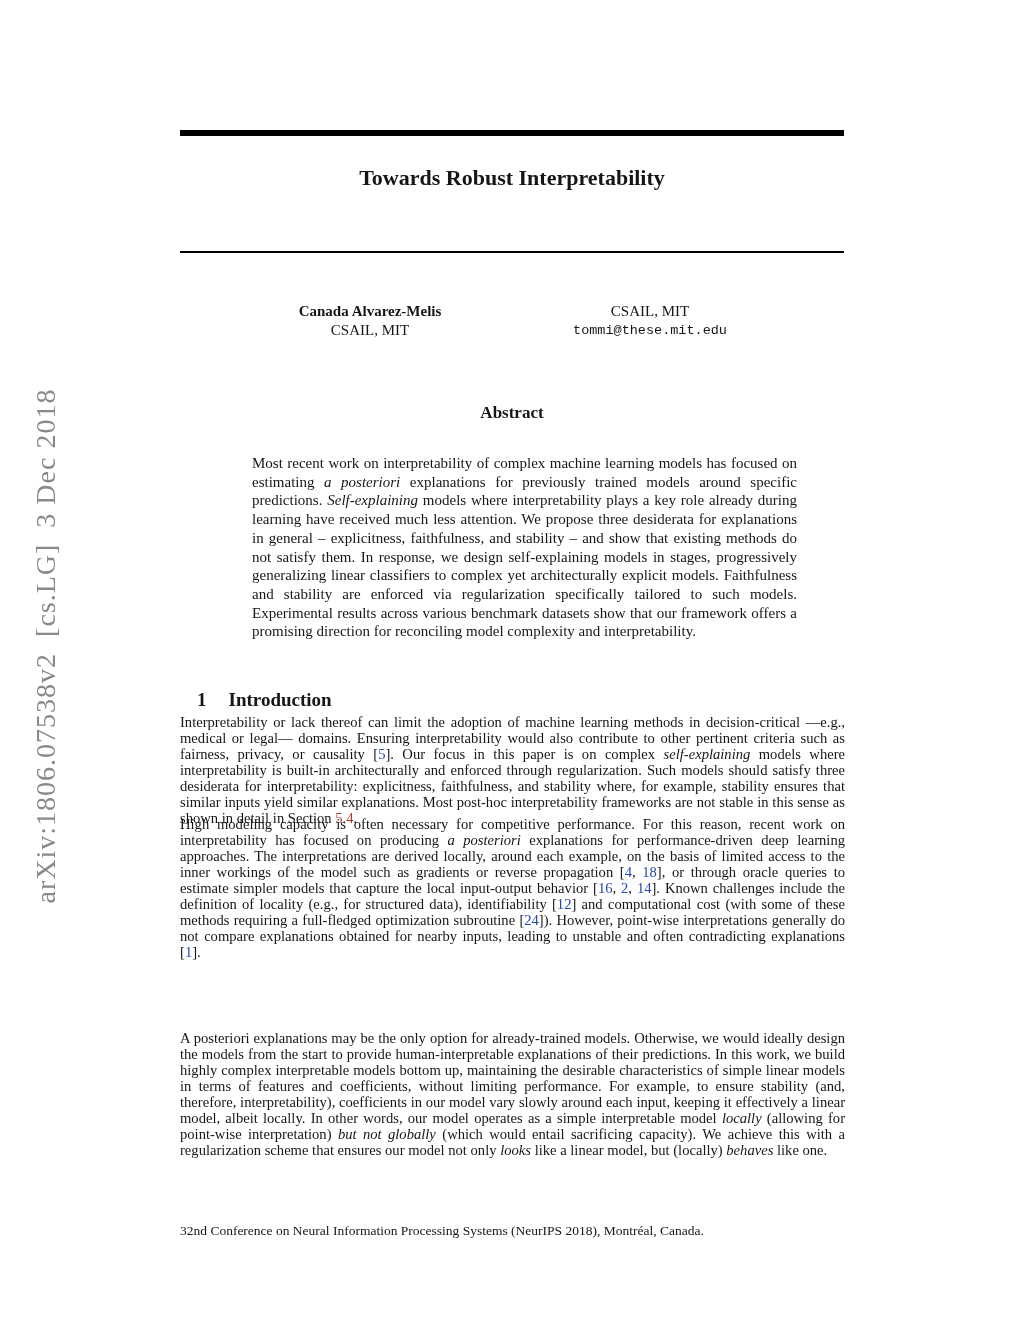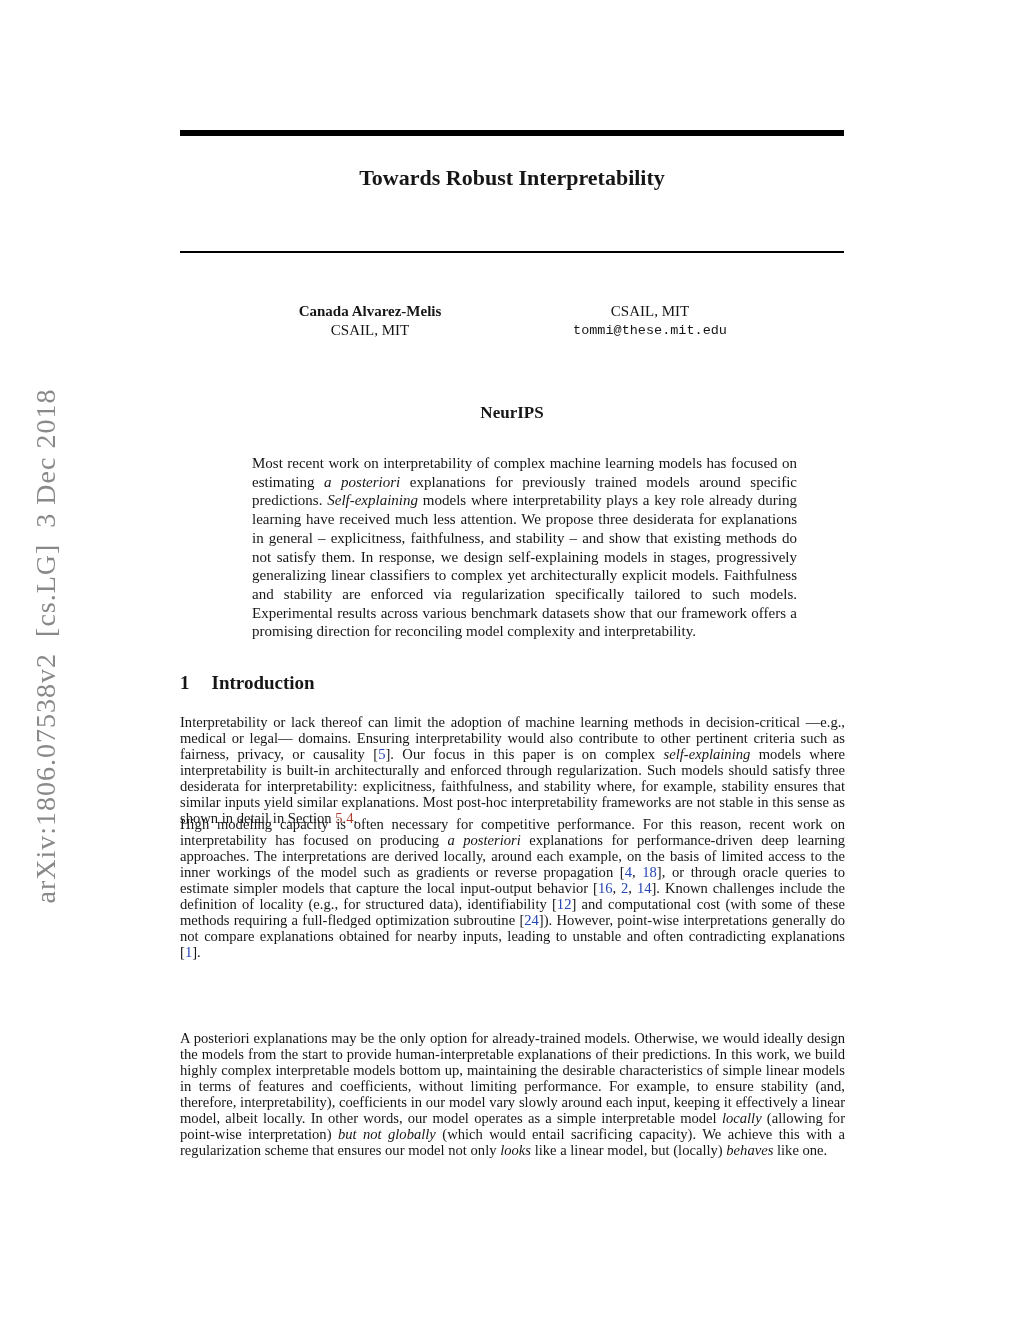--- a/index.html
+++ b/index.html
@@ -43,21 +43,21 @@
   .author-affil{font-size:15px;line-height:19px;}
   .author-email{font-family:"Liberation Mono", monospace;font-size:13.5px;line-height:19px;}
   .abstract-heading{
     position:absolute;left:180px;top:403px;width:664px;
     text-align:center;font-size:17px;font-weight:bold;
   }
   .abstract-body{
     position:absolute;left:240px;top:442px;width:545px;margin:12px;
     font-size:15px;line-height:18.7px;text-align:justify;
   }
-  .section-heading{position:absolute;left:180px;top:672px;margin:0;font-size:19px;font-weight:bold;}
+  .section-heading{position:absolute;left:180px;top:672px;margin:17px;font-size:19px;font-weight:bold;}
   .sec-num{margin-right:22px;}
   .body-par{
     position:absolute;left:180px;width:665px;margin:0;
     font-size:14.6px;line-height:16px;text-align:justify;
   }
   .par-1{top:714px;}
   .par-2{top:816px;}
   .par-3{top:1030px;}
   .footer{position:absolute;left:180px;top:1223px;font-size:13.5px;}
   .it{font-style:italic;}
@@ -82,26 +82,27 @@
   <div class="author author-1">
     <div class="author-name">Canada Alvarez-Melis</div>
     <div class="author-affil">CSAIL, MIT</div>
   </div>
 
   <div class="author author-2">
     <div class="author-affil">CSAIL, MIT</div>
     <div class="author-email">tommi@these.mit.edu</div>
   </div>
 
-  <div class="abstract-heading">NeurIPS</div>
+  <div class="abstract-heading">Abstract</div>
 
   <p class="abstract-body"><span>Most recent work on interpretability of complex machine learning models has focused on estimating </span><span class="it">a posteriori</span><span> explanations for previously trained models around specific predictions. </span><span class="it">Self-explaining</span><span> models where interpretability plays a key role already during learning have received much less attention. We propose three desiderata for explanations in general – explicitness, faithfulness, and stability – and show that existing methods do not satisfy them. In response, we design self-explaining models in stages, progressively generalizing linear classifiers to complex yet architecturally explicit models. Faithfulness and stability are enforced via regularization specifically tailored to such models. Experimental results across various benchmark datasets show that our framework offers a promising direction for reconciling model complexity and interpretability.</span></p>
 
   <h2 class="section-heading">
     <span class="sec-num">1</span><span>Introduction</span>
   </h2>
 
   <p class="body-par par-1"><span>Interpretability or lack thereof can limit the adoption of machine learning methods in decision-critical —e.g., medical or legal— domains. Ensuring interpretability would also contribute to other pertinent criteria such as fairness, privacy, or causality [</span><span class="cite">5</span><span>]. Our focus in this paper is on complex </span><span class="it">self-explaining</span><span> models where interpretability is built-in architecturally and enforced through regularization. Such models should satisfy three desiderata for interpretability: explicitness, faithfulness, and stability where, for example, stability ensures that similar inputs yield similar explanations. Most post-hoc interpretability frameworks are not stable in this sense as shown in detail in Section </span><span class="ref">5.4</span><span>.</span></p>
   <p class="body-par par-2"><span>High modeling capacity is often necessary for competitive performance. For this reason, recent work on interpretability has focused on producing </span><span class="it">a posteriori</span><span> explanations for performance-driven deep learning approaches. The interpretations are derived locally, around each example, on the basis of limited access to the inner workings of the model such as gradients or reverse propagation [</span><span class="cite">4</span><span>, </span><span class="cite">18</span><span>], or through oracle queries to estimate simpler models that capture the local input-output behavior [</span><span class="cite">16</span><span>, </span><span class="cite">2</span><span>, </span><span class="cite">14</span><span>]. Known challenges include the definition of locality (e.g., for structured data), identifiability [</span><span class="cite">12</span><span>] and computational cost (with some of these methods requiring a full-fledged optimization subroutine [</span><span class="cite">24</span><span>]). However, point-wise interpretations generally do not compare explanations obtained for nearby inputs, leading to unstable and often contradicting explanations [</span><span class="cite">1</span><span>].</span></p>
   <p class="body-par par-3"><span>A posteriori explanations may be the only option for already-trained models. Otherwise, we would ideally design the models from the start to provide human-interpretable explanations of their predictions. In this work, we build highly complex interpretable models bottom up, maintaining the desirable characteristics of simple linear models in terms of features and coefficients, without limiting performance. For example, to ensure stability (and, therefore, interpretability), coefficients in our model vary slowly around each input, keeping it effectively a linear model, albeit locally. In other words, our model operates as a simple interpretable model </span><span class="it">locally</span><span> (allowing for point-wise interpretation) </span><span class="it">but not globally</span><span> (which would entail sacrificing capacity). We achieve this with a regularization scheme that ensures our model not only </span><span class="it">looks</span><span> like a linear model, but (locally) </span><span class="it">behaves</span><span> like one.</span></p>
 
+  <div class="footer">32nd Conference on Neural Information Processing Systems (NeurIPS 2018), Montréal, Canada.</div>
 
 </div>
 
 </body></html>

